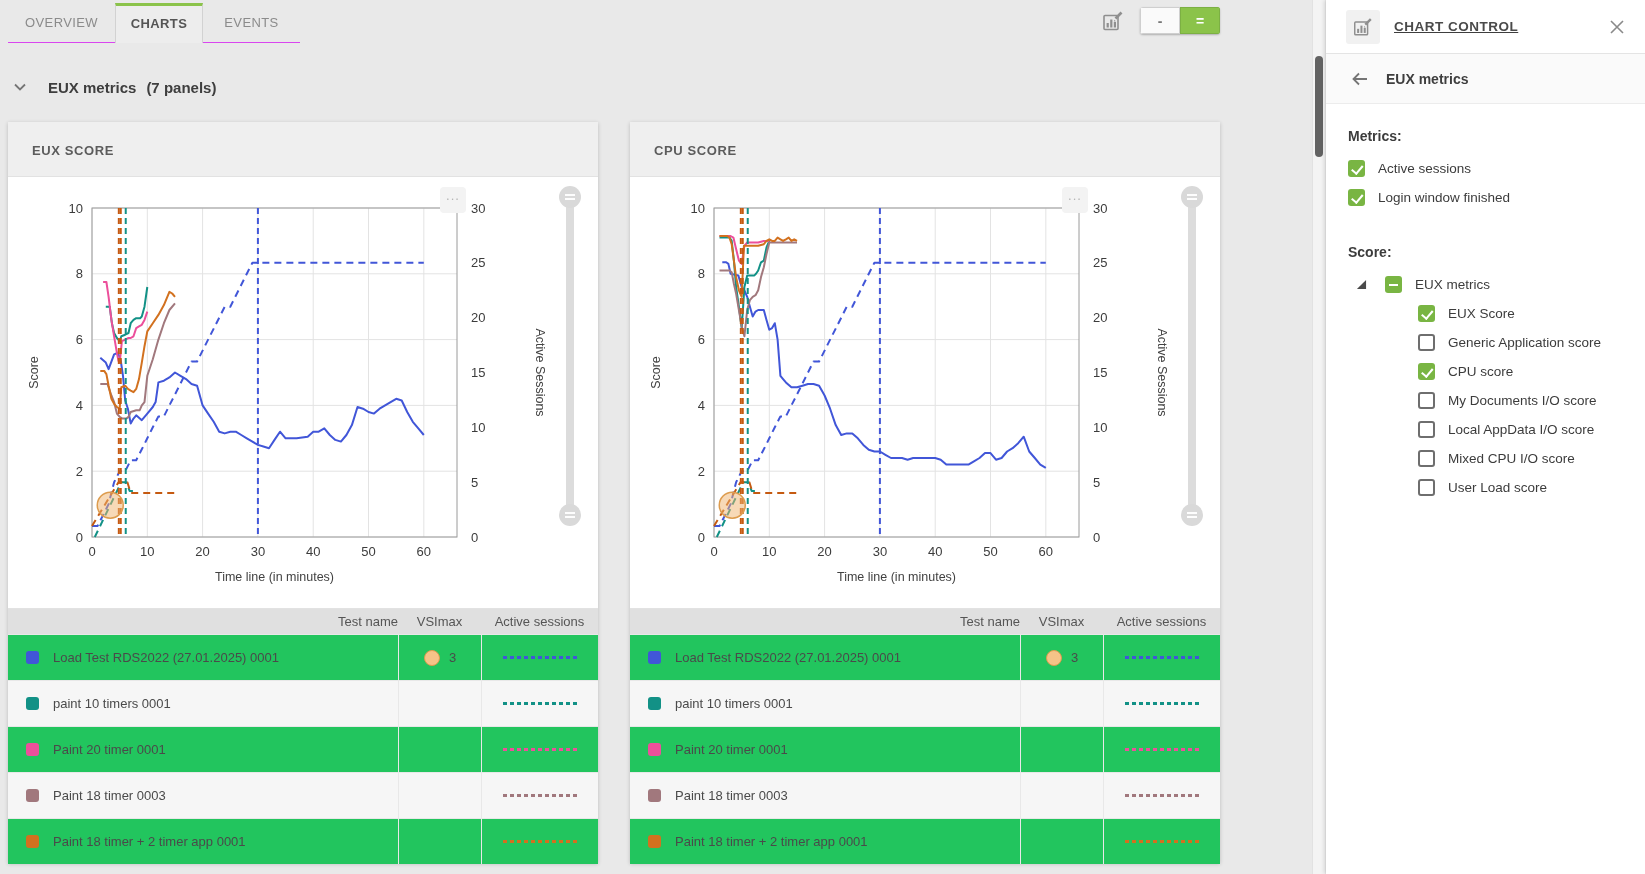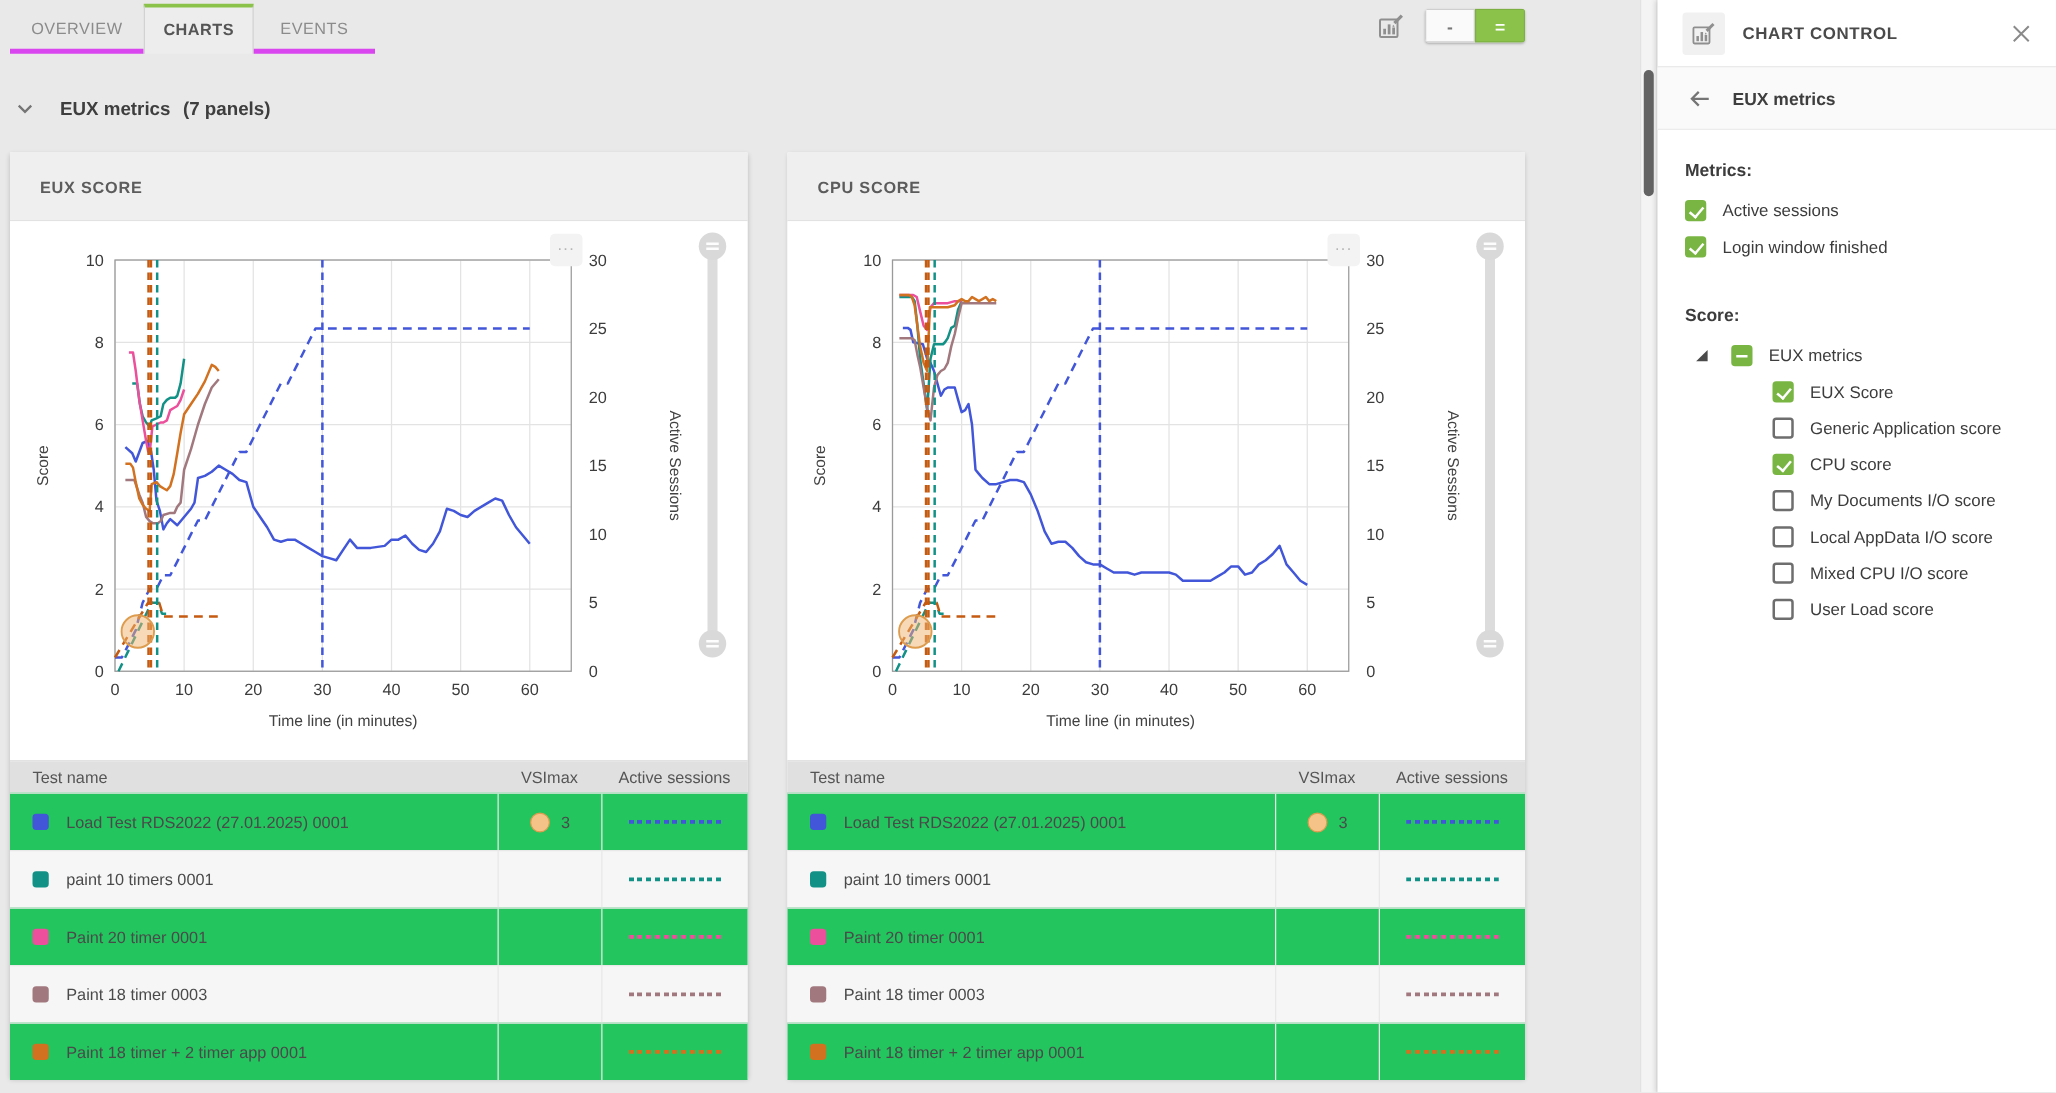--- a/index.html
+++ b/index.html
@@ -2,21 +2,21 @@
 <html><head>
 <meta charset="utf-8">
 <style>
   * { margin:0; padding:0; box-sizing:border-box; }
   html,body { width:1645px; height:874px; overflow:hidden; }
   body { background:#e9e9e9; font-family:"Liberation Sans", sans-serif; color:#3e3e3e; position:relative; }
 
   
   .tabbar { position:absolute; left:8px; top:3px; display:flex; }
   .tab { height:40px; line-height:39px; text-align:center; font-size:13px; letter-spacing:.4px;
-         color:#8b8b8b; border-bottom:4px solid #d946ef; cursor:pointer; }
+         color:#8b8b8b; border-bottom:1px solid #d946ef; cursor:pointer; }
   .tab.t0 { width:107px; }
   .tab.t1 { width:88px; }
   .tab.t2 { width:97px; }
   .tab.active { background:#ededed; border:1px solid #d2d2d2; border-top:3px solid #8bc34a;
                 border-bottom:none; color:#555; font-weight:bold; line-height:35px; }
 
   
   .topbar-icons { position:absolute; left:1100px; top:7px; display:flex; align-items:center; }
   .chart-edit { width:26px; height:26px; display:inline-flex; align-items:center; justify-content:center; cursor:pointer; }
   .toggle { display:flex; margin-left:14px; border-radius:3px; box-shadow:0 1px 2px rgba(0,0,0,.25); overflow:hidden; }
@@ -52,42 +52,42 @@
              pointer-events:auto; cursor:pointer; }
   .vhandle::before, .vhandle::after { content:""; position:absolute; left:6px; width:10px; height:2px;
              background:rgba(255,255,255,.95); }
   .vhandle::before { top:8px; } .vhandle::after { top:12px; }
   .vhandle.top { top:9px; } .vhandle.bot { top:327px; }
 
   
   .legend-table { border-top:1px solid #e2e2e2; }
   .t-head, .t-row { display:grid; grid-template-columns:390px 83px 117px; }
   .t-head { height:25px; background:#e0e0e0; align-items:center; font-size:13px; color:#555; }
-  .t-head .c1 { padding-left:18px; }
+  .t-head .c1 { padding-left:18px;text-align:right; }
   .t-head .c2, .t-head .c3 { text-align:center; }
   .t-row { height:46px; align-items:center; font-size:13px; color:#4a4a4a; border-top:1px solid #e8e8e8; background:#22c55e; }
   .t-row:nth-child(odd) { background:#f6f6f6; }
   .t-row:first-child { border-top:none; }
   .cell { height:100%; display:flex; align-items:center; }
   .cell.c1 { padding-left:18px; }
   .cell.c2, .cell.c3 { border-left:1px solid #e8e8e8; justify-content:center; }
   .swatch { width:13px; height:13px; border-radius:3px; margin-right:14px; flex:none; }
   .vsimax-dot { width:16px; height:16px; border-radius:50%; background:#f5c388; border:1.5px solid #dd9c4e;
                 margin-right:9px; }
   .dash-sample { width:74px; height:3px; }
 
   
   .vscrollbar { position:absolute; left:1312px; top:0; width:13px; height:874px; background:#f4f4f4;
                 border-left:1px solid #e2e2e2; }
   .vthumb { position:absolute; left:2px; top:56px; width:8px; height:101px; background:#636363; border-radius:4px; cursor:pointer; }
 
   
   .control-panel { position:absolute; left:1326px; top:0; width:319px; height:874px; background:#fff;
                    box-shadow:-2px 0 4px rgba(0,0,0,.12); }
-  .cp-header { height:54px; border-bottom:1px solid #e4e4e4; display:flex; align-items:center; padding:0 18px 0 20px; }
+  .cp-header { height:54px; border-bottom:1px solid #e4e4e4; display:flex; align-items:center; padding:0 18px 0 20px;text-decoration:underline; }
   .cp-icon-box { width:34px; height:34px; background:#f1f1f1; border-radius:3px; display:flex;
                  align-items:center; justify-content:center; }
   .cp-title { font-size:13.5px; font-weight:bold; letter-spacing:.5px; color:#4a4a4a; margin-left:14px; flex:1; }
   .cp-close { width:20px; height:20px; display:flex; align-items:center; justify-content:center; cursor:pointer; }
   .cp-sub { height:50px; background:#fafafa; border-bottom:1px solid #ececec; display:flex; align-items:center; padding-left:24px; }
   .cp-back { display:inline-flex; cursor:pointer; }
   .cp-subtitle { font-size:14px; font-weight:bold; color:#3e3e3e; margin-left:16px; }
   .cp-content { padding:24px 0 0 22px; }
   .cp-label { font-size:14px; font-weight:bold; color:#3c3c3c; margin-bottom:10px; }
   .cp-label.charts { margin-top:32px; }

